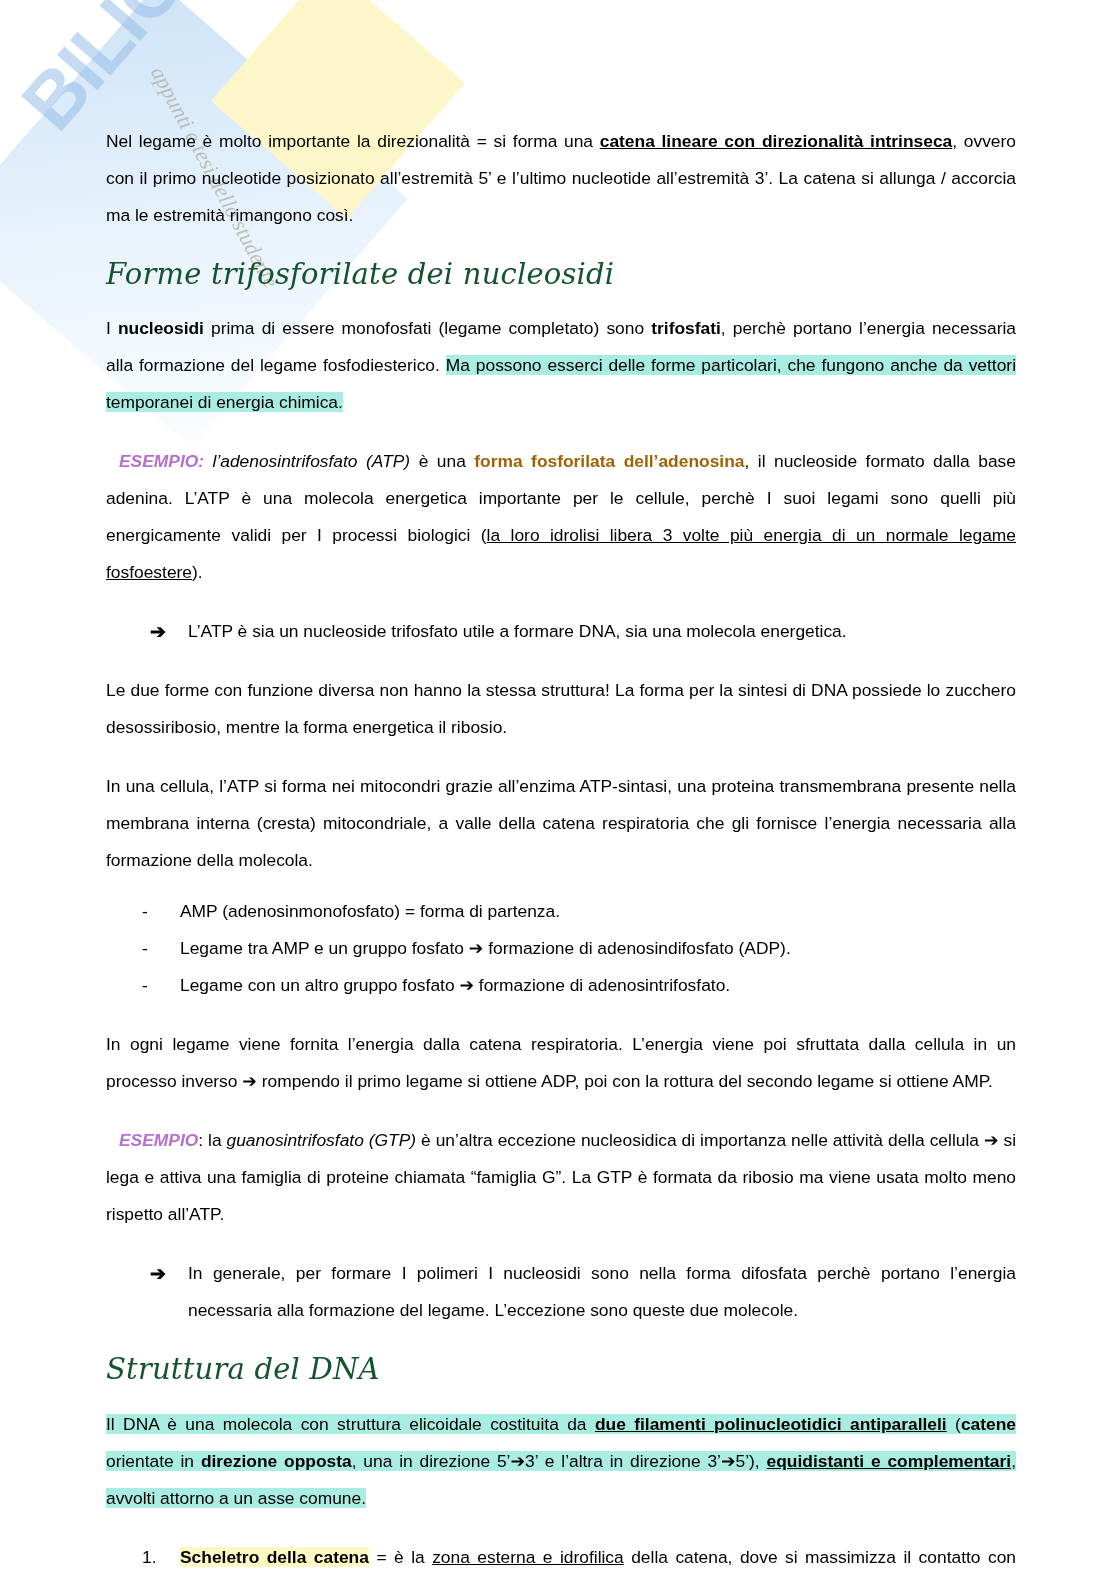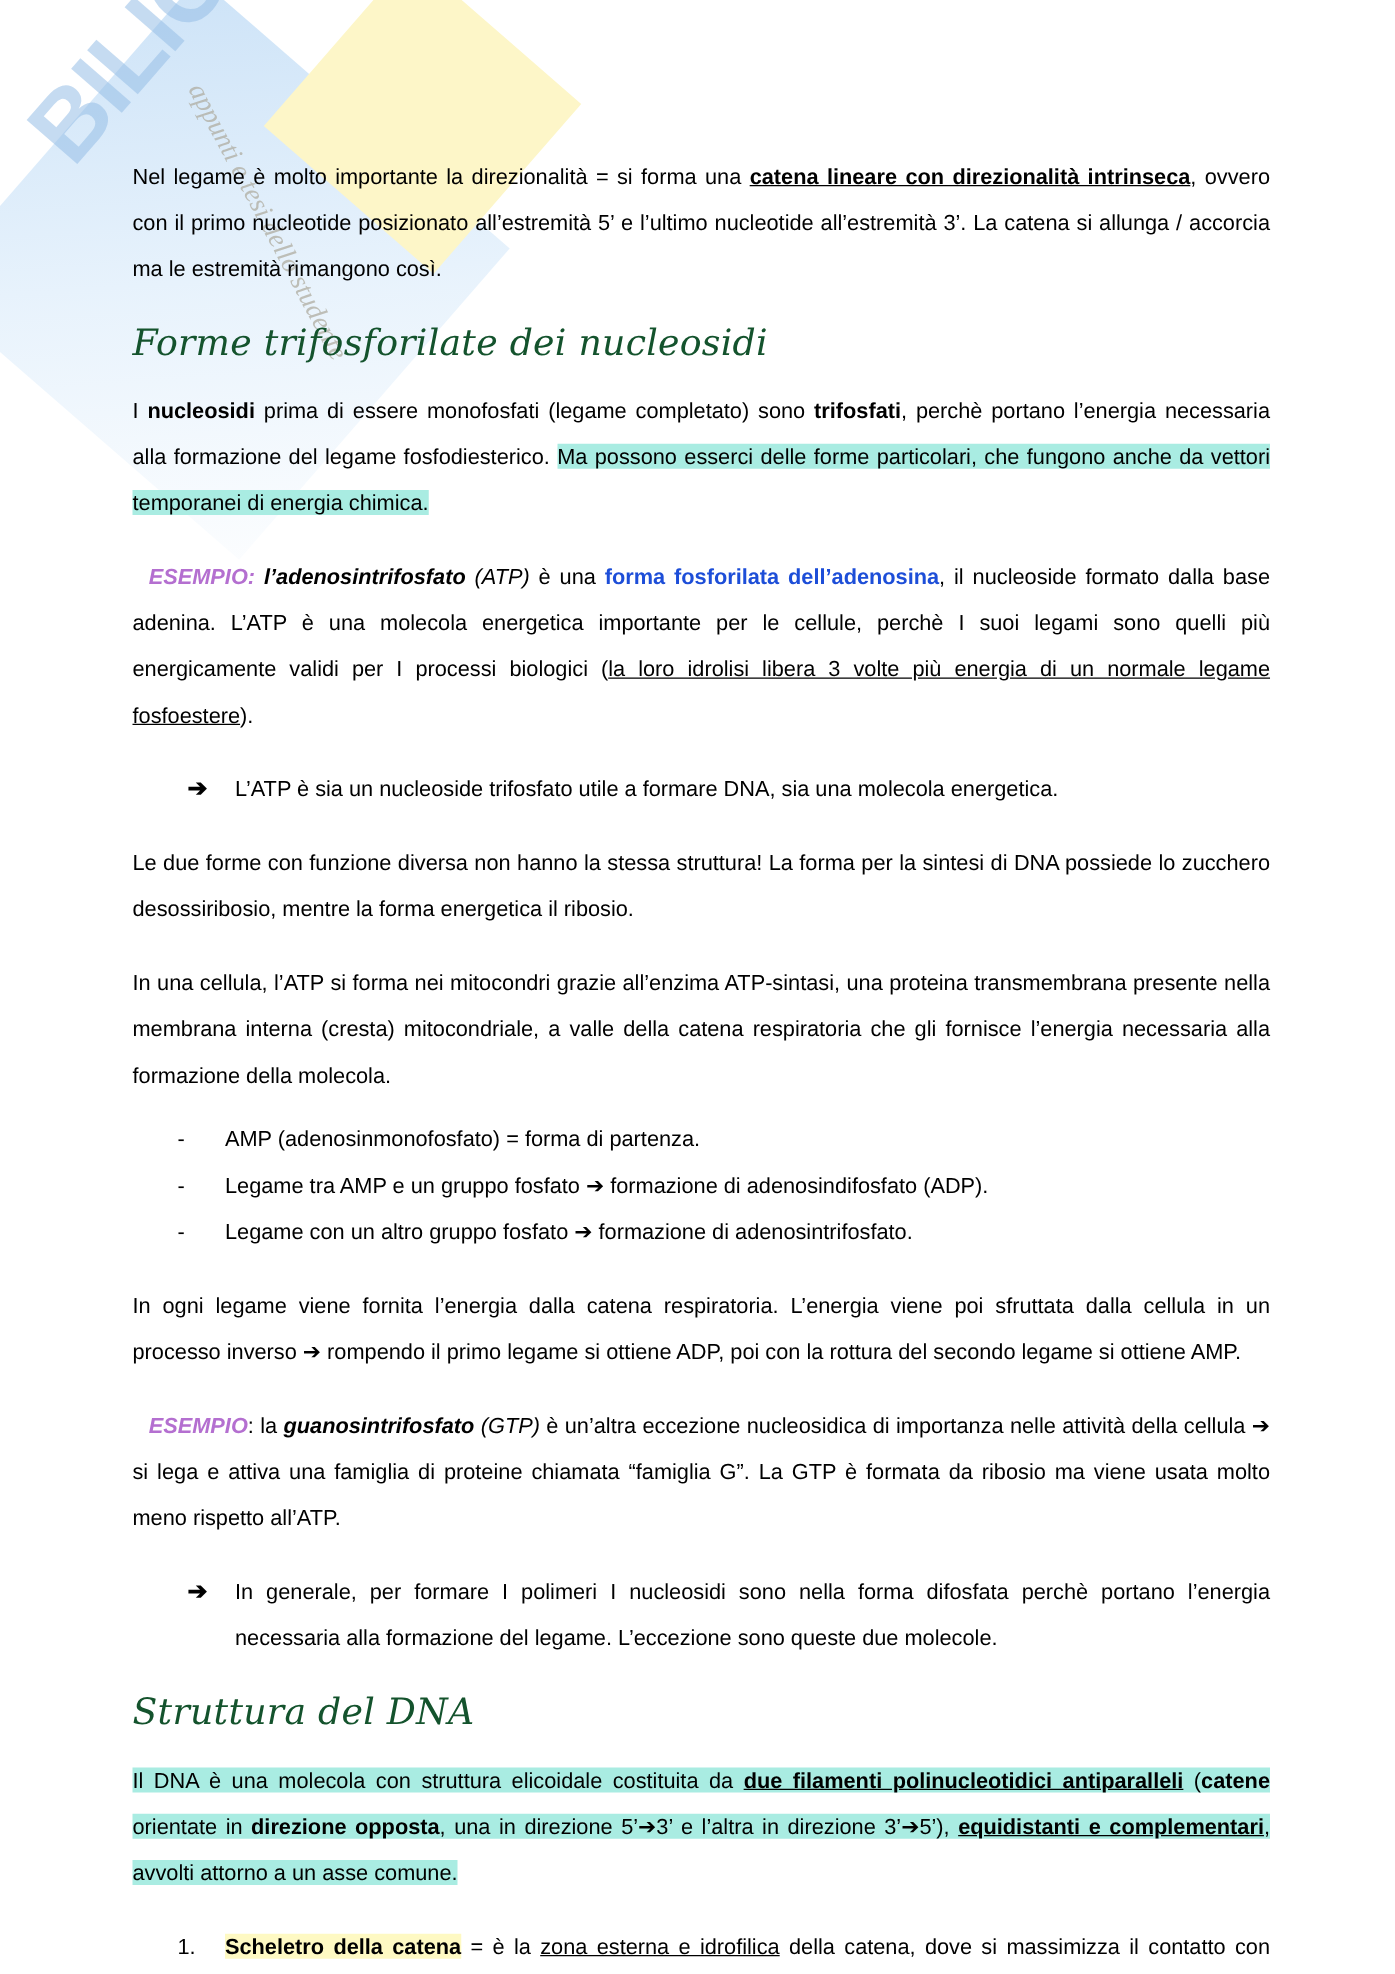--- a/index.html
+++ b/index.html
@@ -93,28 +93,28 @@
     font-style: italic;
     font-weight: 400;
     font-size: 29px;
     letter-spacing: 0.2px;
     color: #14532d;
     line-height: 1.25;
   }
 
   b, strong { font-weight: 700; margin-top: 15px; }
   .ital { font-style: italic; }
-  .bi { font-weight: 700; font-style: italic; margin-top: 48px; }
+  .bi { font-weight: 400; font-style: italic; margin-top: 48px; }
   .u { text-decoration: underline; }
   .bu { font-weight: 700; text-decoration: underline; }
 
   .hl-cyan { background-color: #a9ece2; }
   .hl-orange { background-color: #fef9c3; }
   .c-purple { color: #b46fd0; font-weight: 700; font-style: italic; margin-left: 13px; }
-  .c-red { color: #1d4ed8; font-weight: 700; }
+  .c-red { color: #a16207; font-weight: 700; }
 
   ul.arrow {
     list-style: none;
     margin: 0 0 22px 0;
     padding: 0 0 0 44px;
   }
   ul.arrow > li {
     position: relative;
     font-size: 17.4px;
     line-height: 37px;

